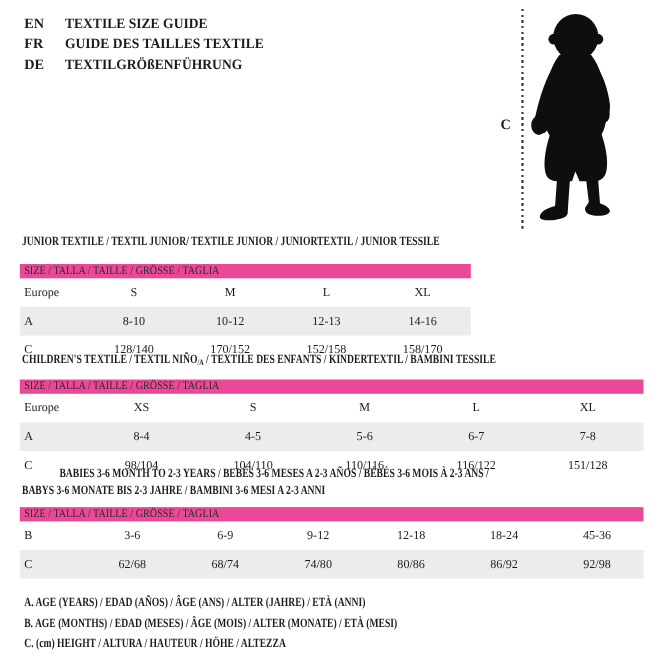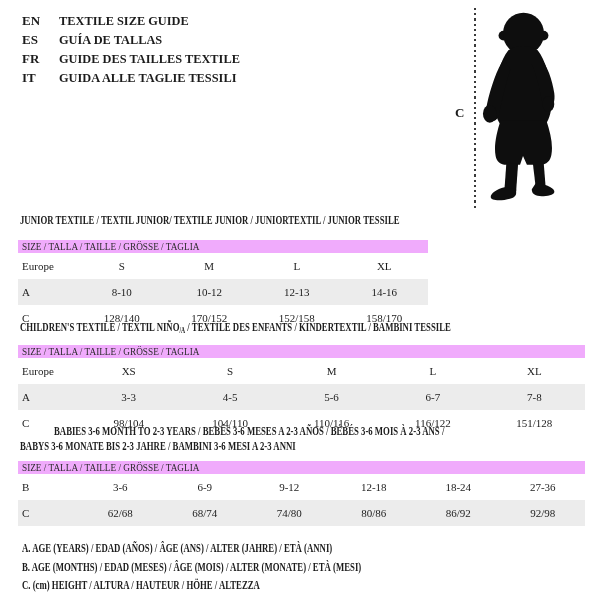--- a/index.html
+++ b/index.html
@@ -17,51 +17,47 @@
   .dotted-line{position:absolute;left:474px;top:8px;width:2px;height:200px;
     background-image:repeating-linear-gradient(to bottom,#3a3a3a 0 2.2px,transparent 2.2px 5.2px);}
   .height-label{position:absolute;left:455px;top:105px;font-weight:bold;font-size:13px;}
   .baby-svg{position:absolute;left:479px;top:9px;}
   
   .sec-title{position:absolute;left:20px;font-weight:bold;font-size:11.5px;line-height:14px;white-space:nowrap;}
   .cond{display:inline-block;transform:scaleX(0.76);transform-origin:0 50%;white-space:nowrap;}
   .subA{font-size:7.5px;vertical-align:-2px;}
   
   .tbl{position:absolute;left:18px;}
-  .tbl-header{background:#f0abfc;height:13px;display:flex;align-items:center;padding-left:4px;}
+  .tbl-header{background:#ec4899;height:13px;display:flex;align-items:center;padding-left:4px;}
   .tbl-header-label{font-size:10.5px;color:#2b2b2b;display:inline-block;transform:scaleX(0.88);transform-origin:0 50%;white-space:nowrap;}
   .tbl-row{display:flex;height:26px;align-items:center;font-size:11px;}
   .tbl-row.alt{background:#ececec;}
   .cell-label{width:56px;padding-left:4px;}
   .cell{flex:1;text-align:center;}
   
   .notes{position:absolute;left:22px;top:539px;font-weight:bold;font-size:11.5px;line-height:18.5px;}
   .note-line{white-space:nowrap;}
 </style>
 </head>
 <body>
 
 <div class="canvas">
 
   <div class="langs">
     <div class="lang-row">
       <span class="lang-code">EN</span>
       <span class="lang-label">TEXTILE SIZE GUIDE</span>
     </div>
     <div class="lang-row">
-      <span class="lang-code">ES</span>
-      <span class="lang-label">GUÍA DE TALLAS</span>
-    </div>
-    <div class="lang-row">
       <span class="lang-code">FR</span>
       <span class="lang-label">GUIDE DES TAILLES TEXTILE</span>
     </div>
     <div class="lang-row">
-      <span class="lang-code">IT</span>
-      <span class="lang-label">GUIDA ALLE TAGLIE TESSILI</span>
+      <span class="lang-code">DE</span>
+      <span class="lang-label">TEXTILGRÖßENFÜHRUNG</span>
     </div>
   </div>
 
   <div class="dotted-line"></div>
   <div class="height-label">C</div>
   <svg class="baby-svg" width="88" height="196" viewBox="0 0 90 196" fill="#0e0e0e" xmlns="http://www.w3.org/2000/svg">
     <circle cx="25" cy="25" r="5"></circle>
     <circle cx="66" cy="25" r="5"></circle>
     <ellipse cx="45.5" cy="23" rx="21" ry="21.5"></ellipse>
     <path d="M30,40 C22,50 17,68 16,86 C15,102 18,112 24,118 L66,118 C72,112 75,102 74,86 C73,68 68,50 60,40 C52,34 38,34 30,40 Z"></path>
@@ -116,21 +112,21 @@
     <div class="tbl-row">
       <span class="cell-label">Europe</span>
       <span class="cell">XS</span>
       <span class="cell">S</span>
       <span class="cell">M</span>
       <span class="cell">L</span>
       <span class="cell">XL</span>
     </div>
     <div class="tbl-row alt">
       <span class="cell-label">A</span>
-      <span class="cell">3-3</span>
+      <span class="cell">8-4</span>
       <span class="cell">4-5</span>
       <span class="cell">5-6</span>
       <span class="cell">6-7</span>
       <span class="cell">7-8</span>
     </div>
     <div class="tbl-row">
       <span class="cell-label">C</span>
       <span class="cell">98/104</span>
       <span class="cell">104/110</span>
       <span class="cell">110/116</span>
@@ -149,21 +145,21 @@
     <div class="tbl-header">
       <span class="tbl-header-label">SIZE / TALLA / TAILLE / GRÖSSE / TAGLIA</span>
     </div>
     <div class="tbl-row">
       <span class="cell-label">B</span>
       <span class="cell">3-6</span>
       <span class="cell">6-9</span>
       <span class="cell">9-12</span>
       <span class="cell">12-18</span>
       <span class="cell">18-24</span>
-      <span class="cell">27-36</span>
+      <span class="cell">45-36</span>
     </div>
     <div class="tbl-row alt">
       <span class="cell-label">C</span>
       <span class="cell">62/68</span>
       <span class="cell">68/74</span>
       <span class="cell">74/80</span>
       <span class="cell">80/86</span>
       <span class="cell">86/92</span>
       <span class="cell">92/98</span>
     </div>

